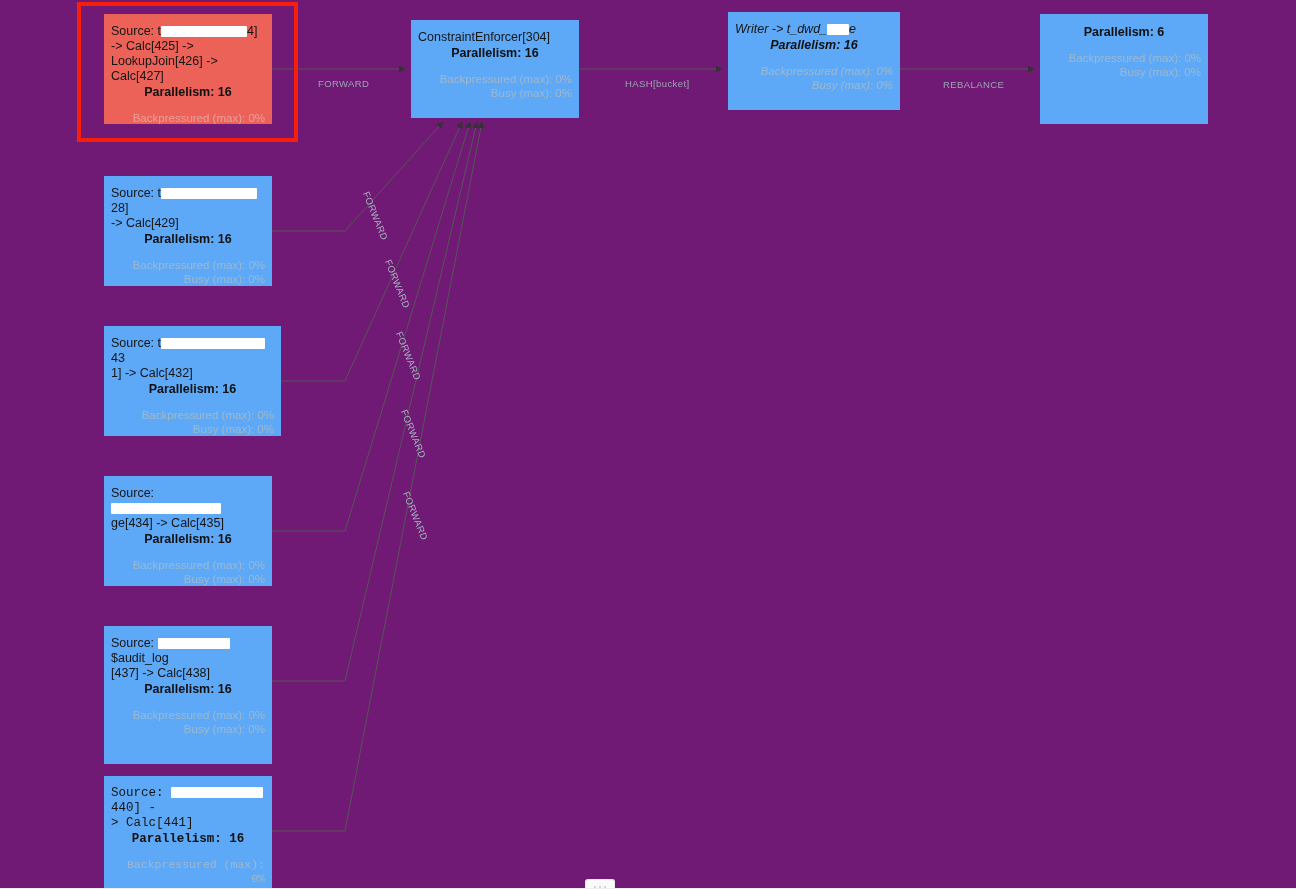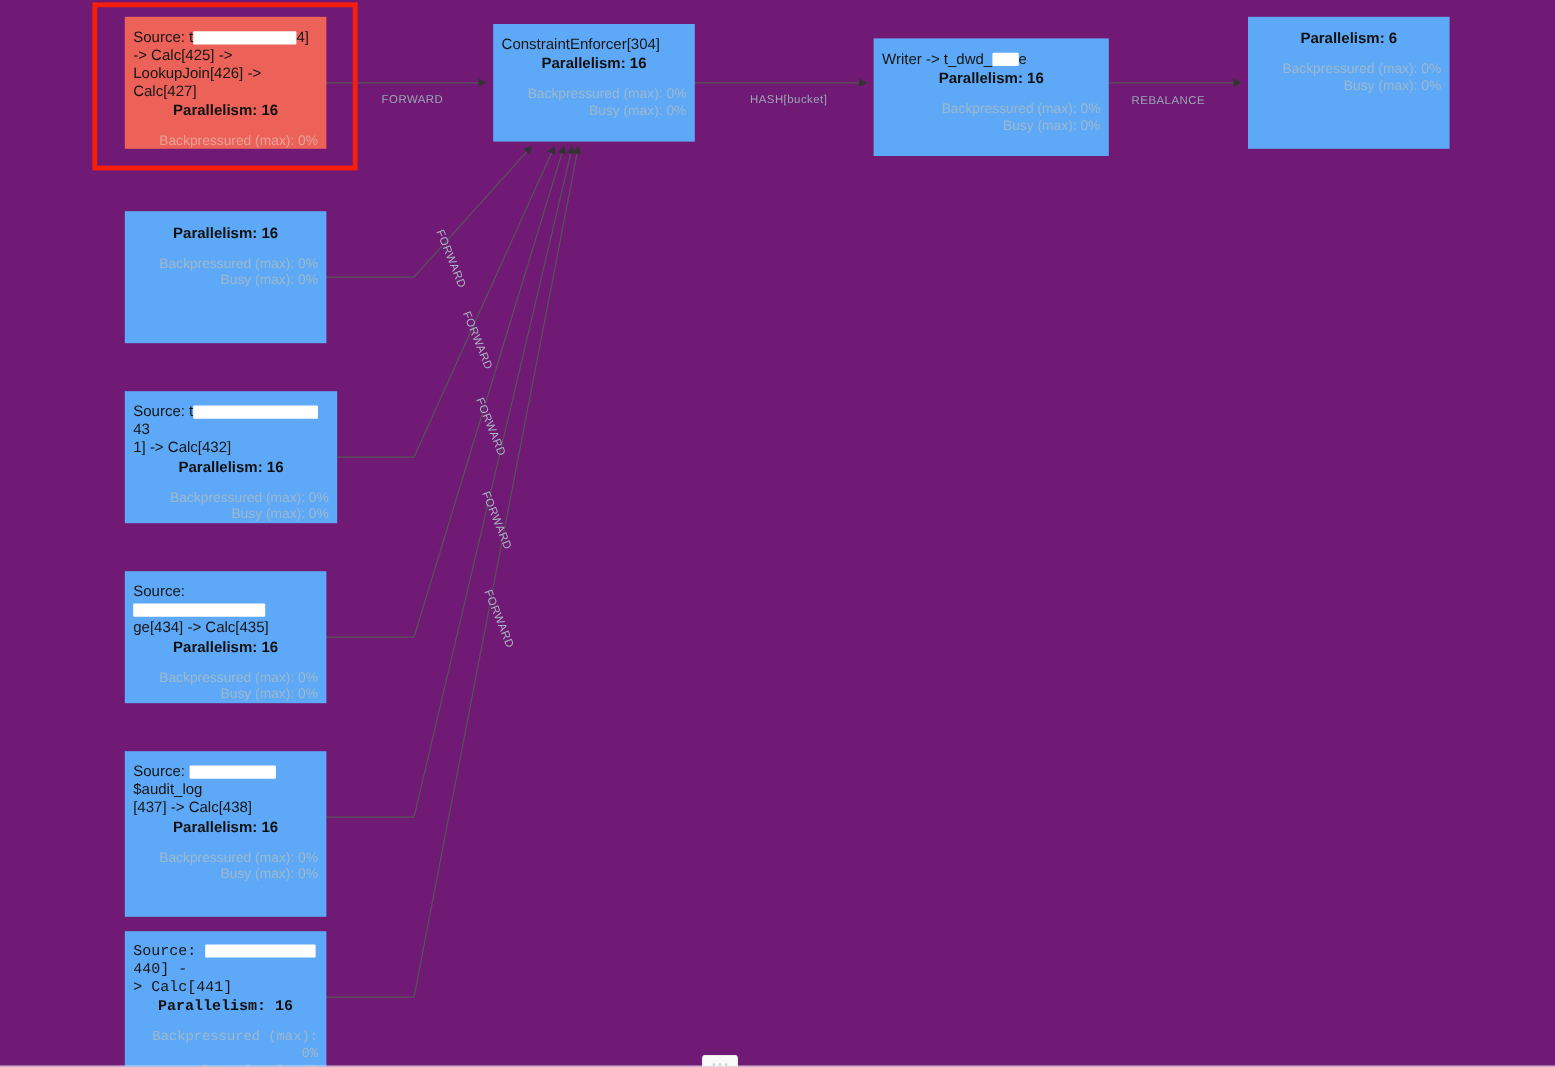--- a/index.html
+++ b/index.html
@@ -148,20 +148,22 @@
   <div id="nodes">
       <div class="node busy" style="left: 104px; top: 14px; width: 168px; height: 110px;">
         <div class="node-title"><span>Source: t</span><span class="redact" style="width: 86px;"></span><span>4]
 -&gt; Calc[425] -&gt; LookupJoin[426] -&gt; Calc[427]</span></div>
         <div class="node-parallelism">Parallelism: 16</div>
         <div class="node-metrics">
           <div class="node-metric">Backpressured (max): 0%</div>
         </div>
       </div>
       <div class="node" style="left: 104px; top: 176px; width: 168px; height: 110px;">
+        <div class="node-title"><span>Source: t</span><span class="redact" style="width: 96px;"></span><span>28]
+-&gt; Calc[429]</span></div>
         <div class="node-parallelism">Parallelism: 16</div>
         <div class="node-metrics">
           <div class="node-metric">Backpressured (max): 0%</div>
           <div class="node-metric">Busy (max): 0%</div>
         </div>
       </div>
       <div class="node" style="left: 104px; top: 326px; width: 177px; height: 110px;">
         <div class="node-title"><span>Source: t</span><span class="redact" style="width: 104px;"></span><span>43
 1] -&gt; Calc[432]</span></div>
         <div class="node-parallelism">Parallelism: 16</div>
@@ -198,21 +200,21 @@
         </div>
       </div>
       <div class="node" style="left: 411px; top: 20px; width: 168px; height: 98px;">
         <div class="node-title"><span>ConstraintEnforcer[304]</span></div>
         <div class="node-parallelism">Parallelism: 16</div>
         <div class="node-metrics">
           <div class="node-metric">Backpressured (max): 0%</div>
           <div class="node-metric">Busy (max): 0%</div>
         </div>
       </div>
-      <div class="node" style="left: 728px; top: 32px; width: 196px; height: 98px;">
+      <div class="node" style="left: 728px; top: 12px; width: 172px; height: 98px; font-style: italic;">
         <div class="node-title"><span>Writer -&gt; t_dwd_</span><span class="redact" style="width: 22px;"></span><span>e</span></div>
         <div class="node-parallelism">Parallelism: 16</div>
         <div class="node-metrics">
           <div class="node-metric">Backpressured (max): 0%</div>
           <div class="node-metric">Busy (max): 0%</div>
         </div>
       </div>
       <div class="node" style="left: 1040px; top: 14px; width: 168px; height: 110px;">
         <div class="node-parallelism">Parallelism: 6</div>
         <div class="node-metrics">

